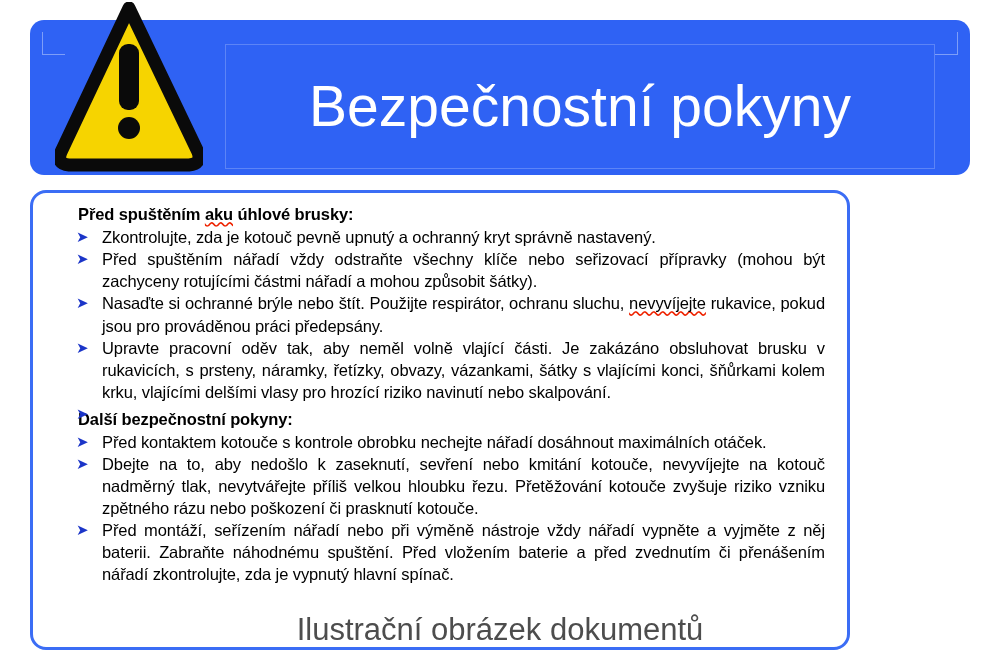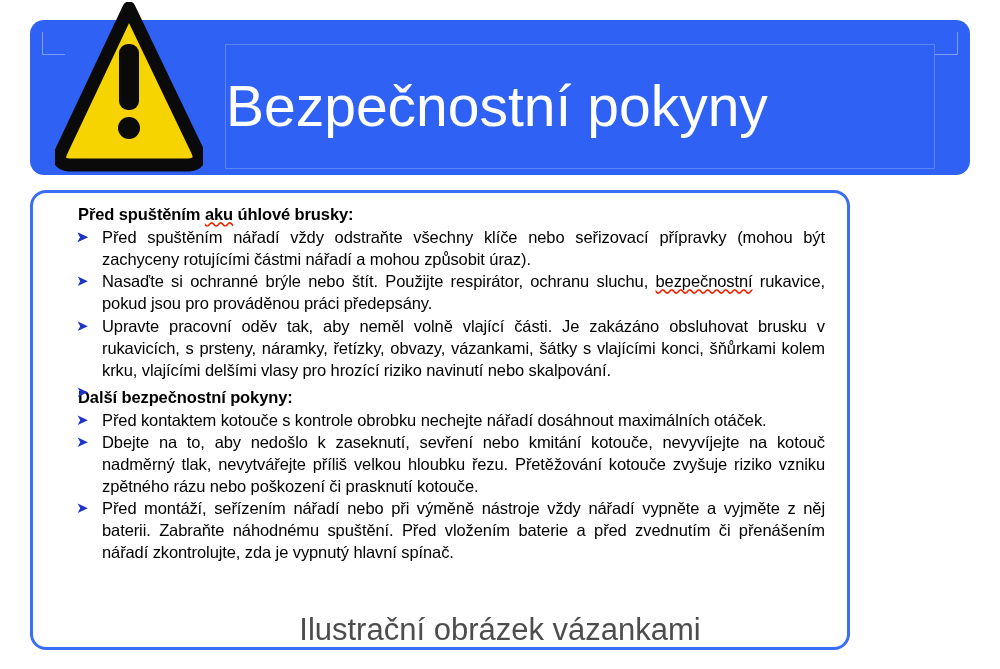--- a/index.html
+++ b/index.html
@@ -48,21 +48,21 @@
   .banner-title-frame {
     position: absolute;
     left: 195px;
     top: 24px;
     right: 35px;
     bottom: 6px;
     border: 1px solid #5c84f6;
     box-sizing: border-box;
     display: flex;
     align-items: center;
-    justify-content: flex-start;
+    justify-content: center;
   }
   .banner-title {
     color: #ffffff;
     font-size: 57px;
     line-height: 1.05;
     letter-spacing: 0px;
     white-space: nowrap;
     font-weight: 400;
   }
 
@@ -170,28 +170,29 @@
 <div class="content-box">
   <div class="content-inner">
 
     <div class="sec-head">
       <span>Před spuštěním </span><span class="sq">aku</span><span> úhlové brusky:</span>
     </div>
 
     <ul class="rules">
       <li>
         <span class="bullet">➤</span>
-      </li>
-      <li>
-        <span class="bullet">➤</span>
-        <span>Před spuštěním nářadí vždy odstraňte všechny klíče nebo seřizovací přípravky (mohou být zachyceny rotujícími částmi nářadí a mohou způsobit úraz).</span>
-      </li>
-      <li>
-        <span class="bullet">➤</span>
-        <span>Nasaďte si ochranné brýle nebo štít. Použijte respirátor, ochranu sluchu, </span><span class="sq">bezpečnostní</span><span> rukavice, pokud jsou pro prováděnou práci předepsány.</span>
+        <span>Zkontrolujte, zda je kotouč pevně upnutý a ochranný kryt správně nastavený.</span>
+      </li>
+      <li>
+        <span class="bullet">➤</span>
+        <span>Před spuštěním nářadí vždy odstraňte všechny klíče nebo seřizovací přípravky (mohou být zachyceny rotujícími částmi nářadí a mohou způsobit šátky).</span>
+      </li>
+      <li>
+        <span class="bullet">➤</span>
+        <span>Nasaďte si ochranné brýle nebo štít. Použijte respirátor, ochranu sluchu, </span><span class="sq">nevyvíjejte</span><span> rukavice, pokud jsou pro prováděnou práci předepsány.</span>
       </li>
       <li>
         <span class="bullet">➤</span>
         <span>Upravte pracovní oděv tak, aby neměl volně vlající části. Je zakázáno obsluhovat brusku v rukavicích, s prsteny, náramky, řetízky, obvazy, vázankami, šátky s vlajícími konci, šňůrkami kolem krku, vlajícími delšími vlasy pro hrozící riziko navinutí nebo skalpování.</span>
       </li>
       <li>
         <span class="bullet">➤</span>
       </li>
     </ul>
 
@@ -208,13 +209,13 @@
       </li>
       <li>
         <span class="bullet">➤</span>
         <span>Před montáží, seřízením nářadí nebo při výměně nástroje vždy nářadí vypněte a vyjměte z něj baterii. Zabraňte náhodnému spuštění. Před vložením baterie a před zvednutím či přenášením nářadí zkontrolujte, zda je vypnutý hlavní spínač.</span>
       </li>
     </ul>
 
   </div>
 </div>
 
-<div class="caption">Ilustrační obrázek vázankami</div>
+<div class="caption">Ilustrační obrázek dokumentů</div>
 
 </body></html>

